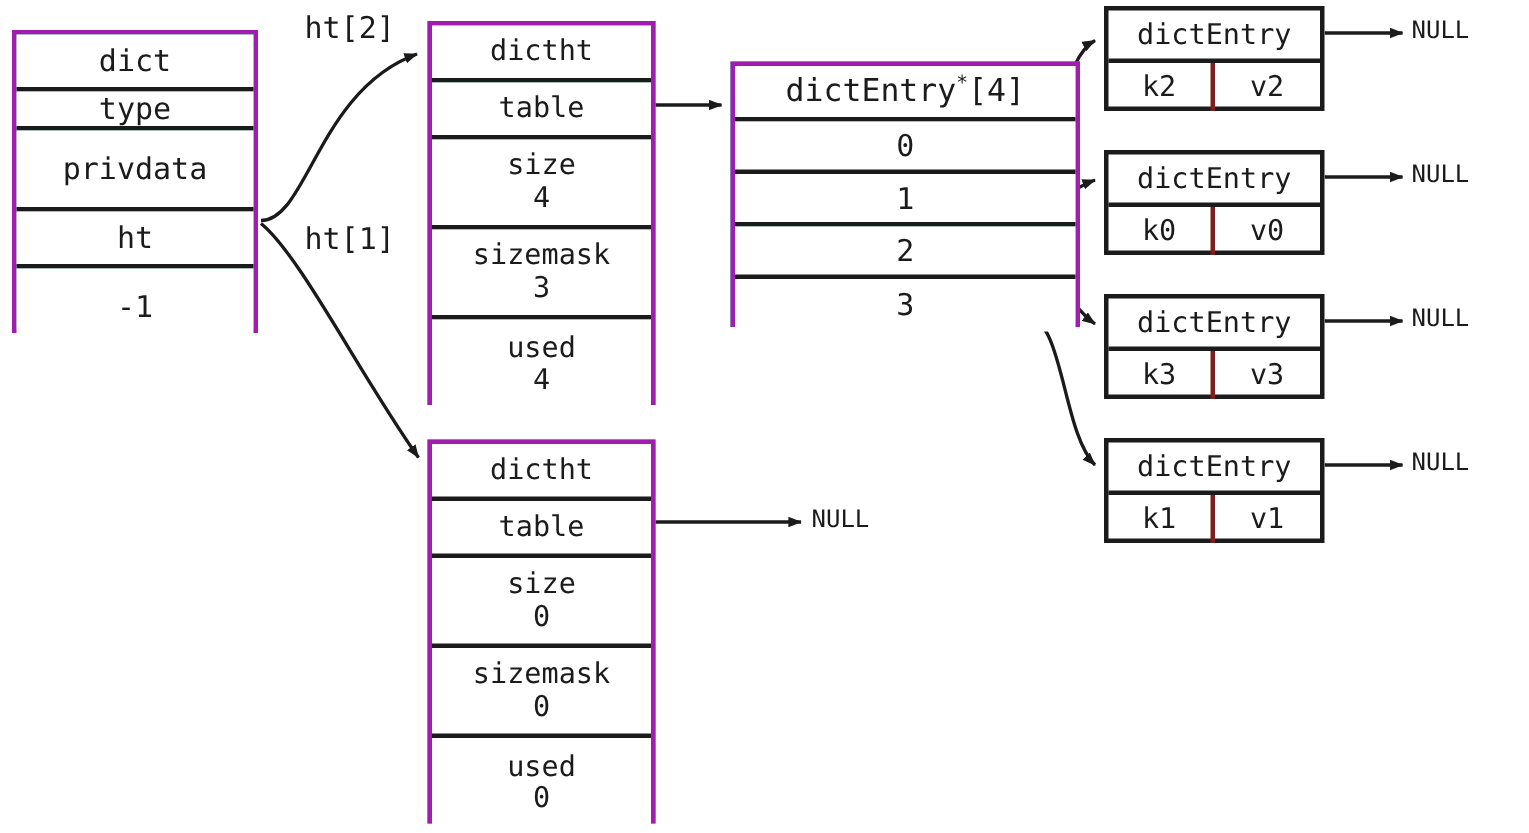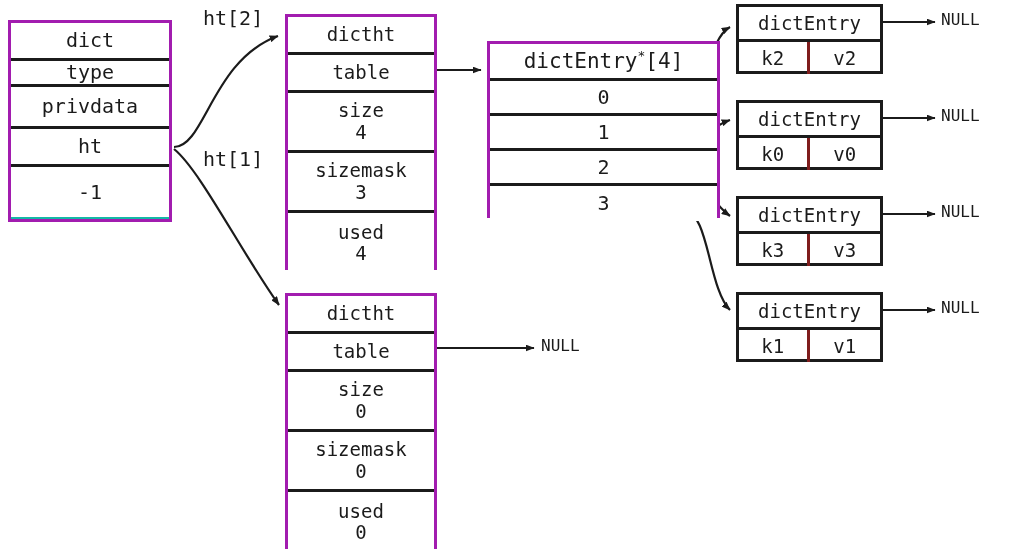--- a/index.html
+++ b/index.html
@@ -152,21 +152,21 @@
     <path d="M 883 310 L 935 310" fill="none" stroke="#1b1b1b" stroke-width="2.2" marker-end="url(#arrowhead)"></path>
   </svg>
 
   <div class="sbox" id="dict-box">
     <div class="srow" style="height:38px">
       <span class="lbl">dict</span>
     </div>
     <div class="srow" style="height:26px">
       <span class="lbl">type</span>
     </div>
-    <div class="srow" style="height:42px">
+    <div class="srow" style="height:54px">
       <span class="lbl">privdata</span>
     </div>
     <div class="srow" style="height:38px">
       <span class="lbl">ht</span>
     </div>
     <div class="srow" style="height:50px">
       <span class="val">-1</span>
     </div>
   </div>
 

